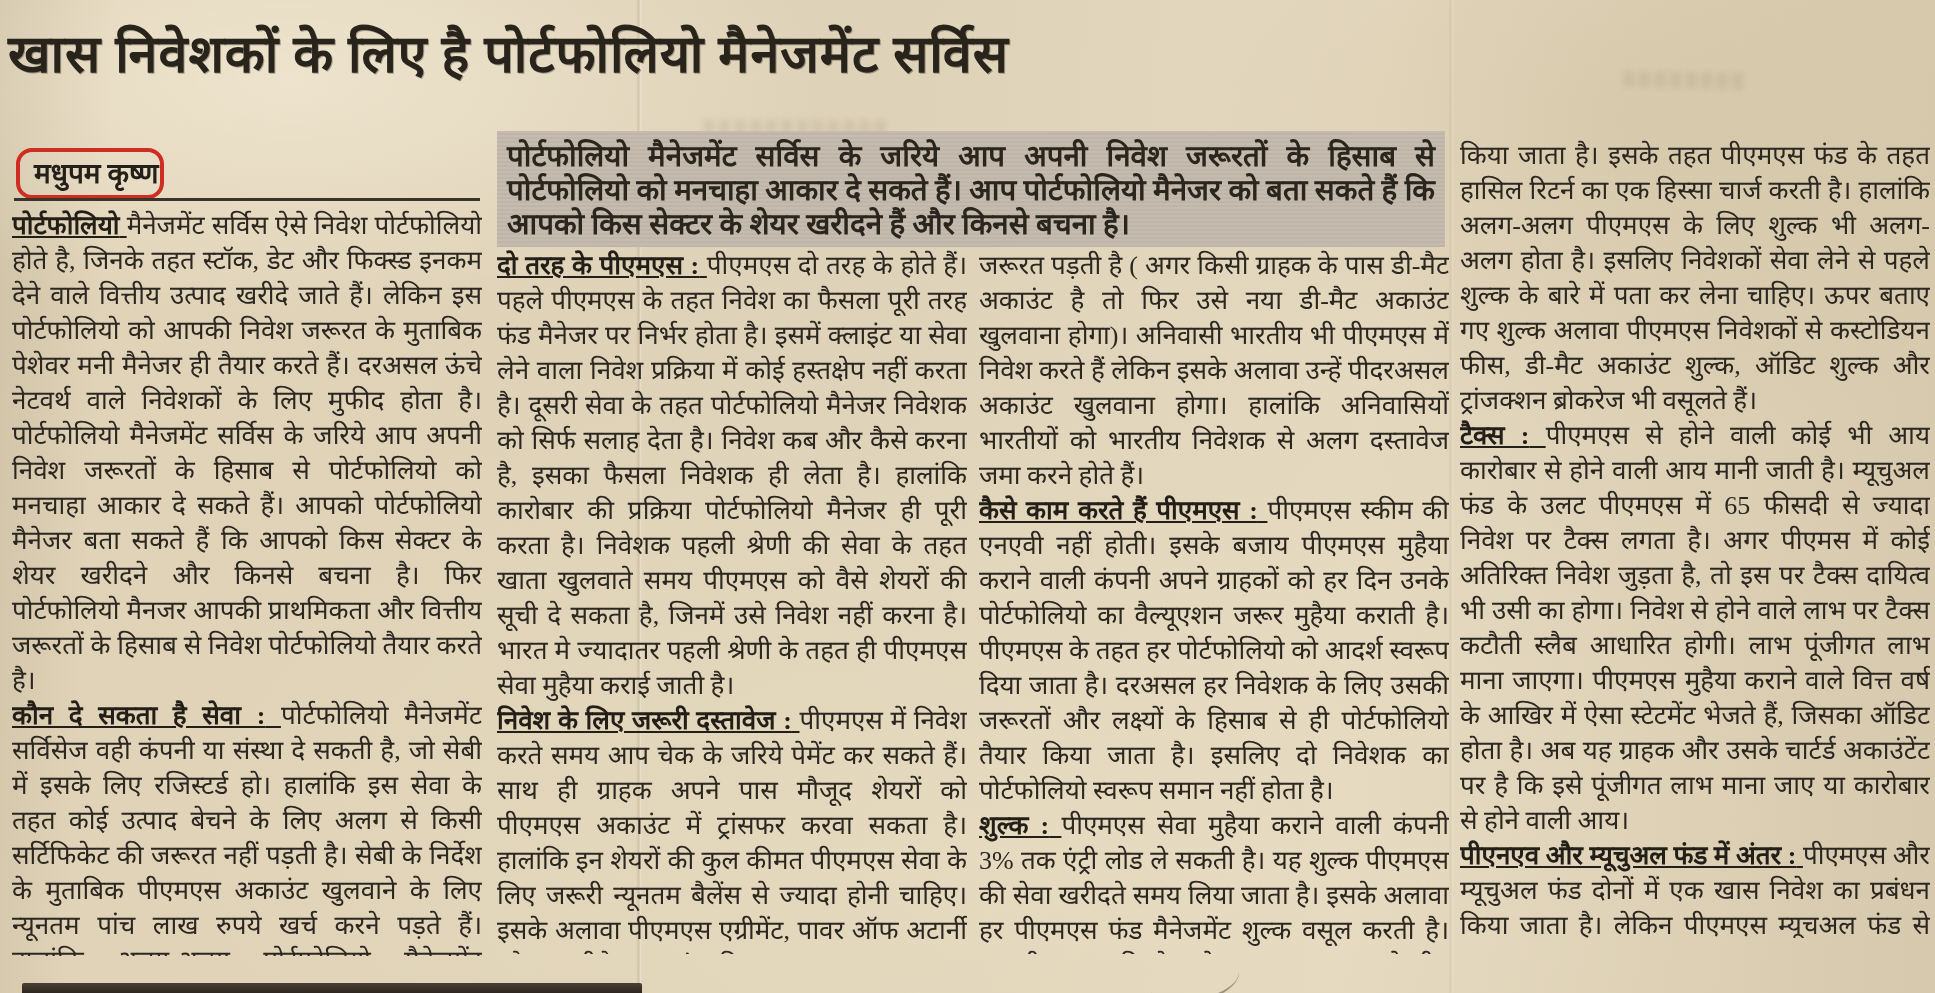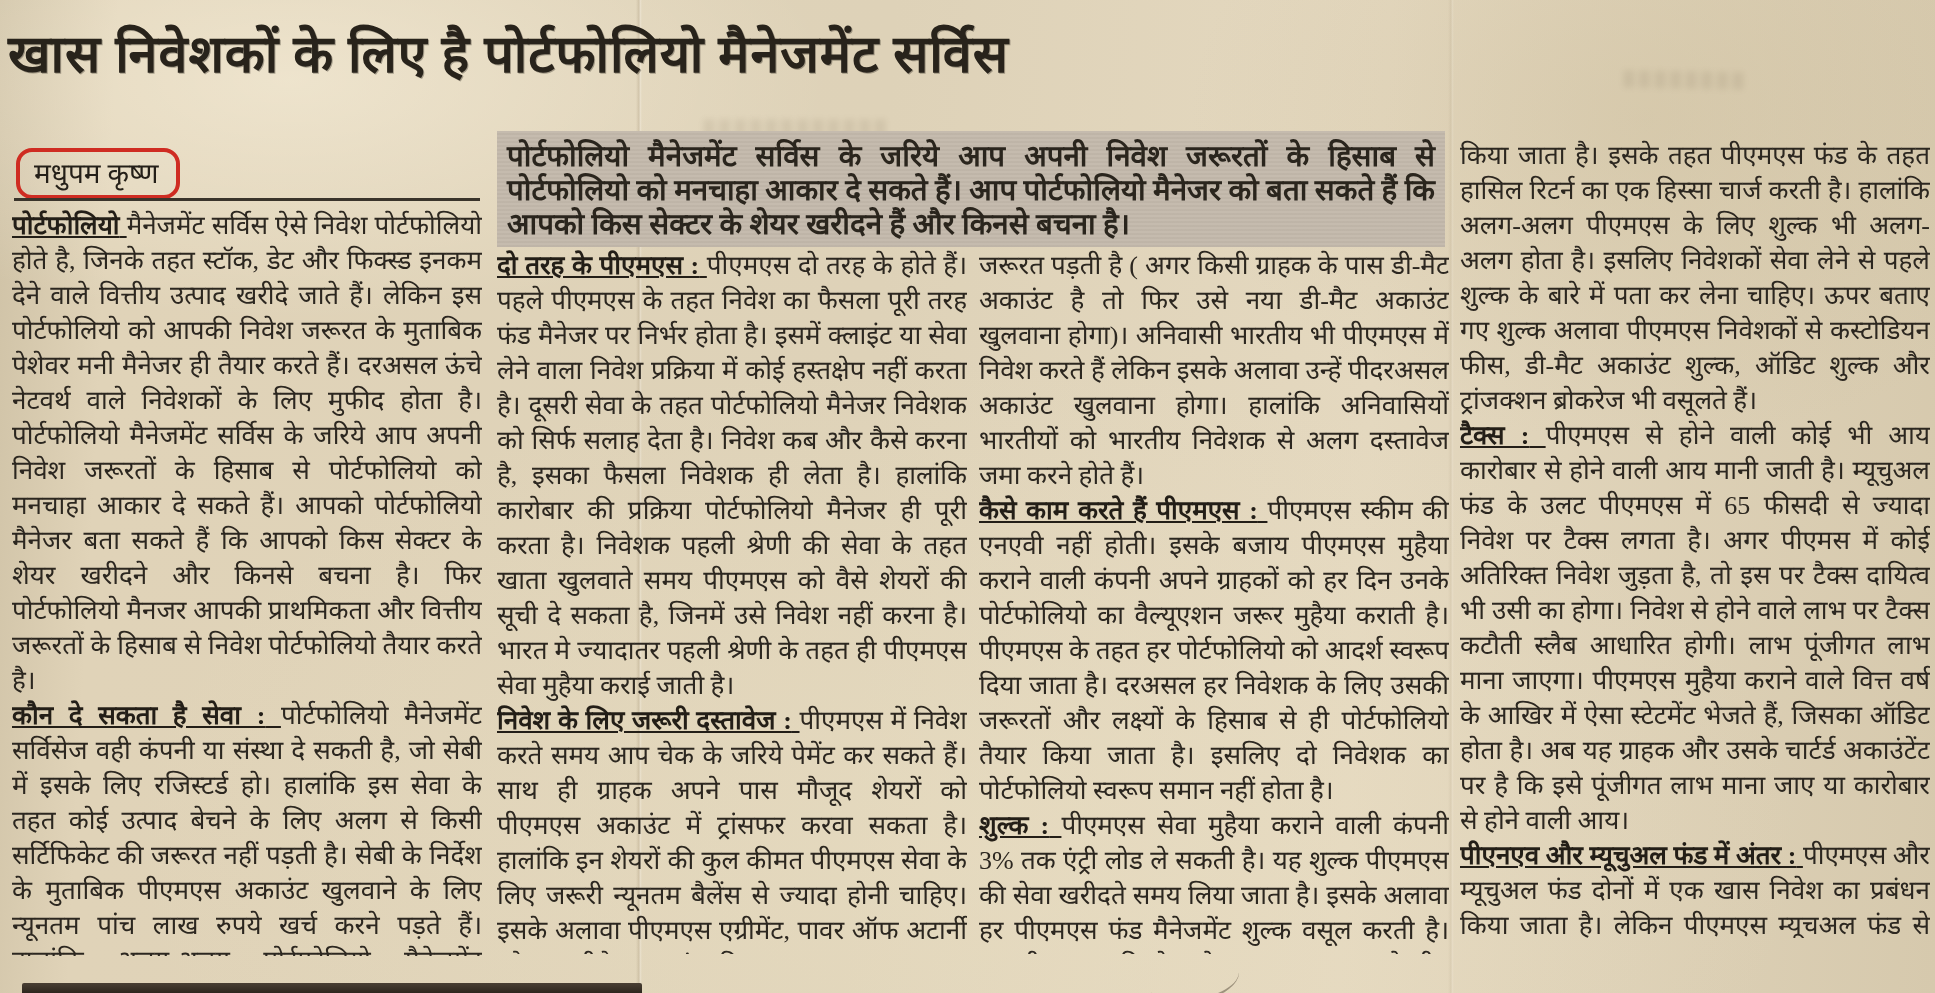--- a/index.html
+++ b/index.html
@@ -22,22 +22,22 @@
 
   .headline{
     position:absolute;left:8px;top:16px;width:1910px;
     font-size:52px;font-weight:bold;letter-spacing:1px;
     color:#28231b;white-space:nowrap;
     text-shadow:1px 1px 0 rgba(40,35,27,.35);
   }
   .byline-box{
     position:absolute;left:16px;top:148px;
     border:4px solid #cf2c22;border-radius:16px;
-    padding:1px 18px 4px 14px;
-    font-size:28px;font-weight:normal;color:#241f18;
+    padding:1px 2px 4px 14px;
+    font-size:28px;font-weight:bold;color:#241f18;
     background:rgba(255,255,255,.04);
   }
   .byline-rule{
     position:absolute;left:14px;top:198px;width:466px;height:3px;
     background:#3a342b;
   }
   .lede{
     position:absolute;left:497px;top:131px;width:948px;
     background:
       repeating-linear-gradient(0deg, rgba(90,80,65,.06) 0 2px, rgba(0,0,0,0) 2px 4px),

